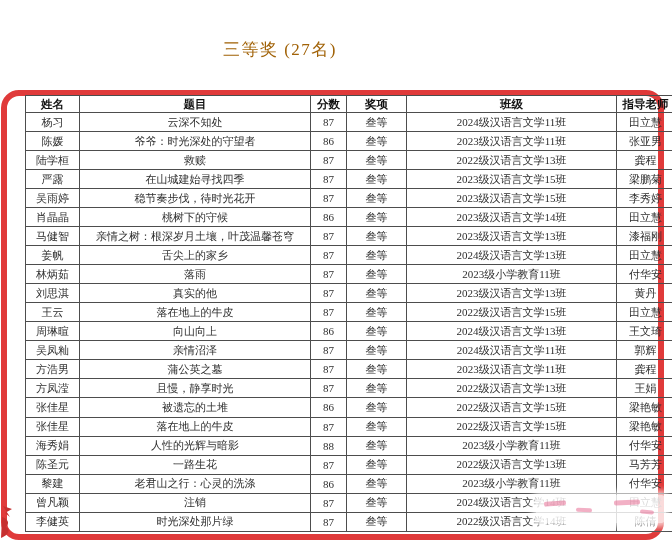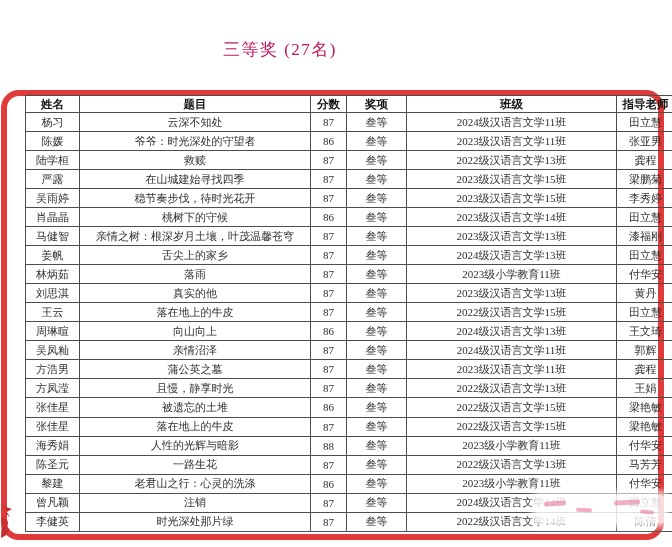--- a/index.html
+++ b/index.html
@@ -9,21 +9,21 @@
     background:#ffffff;
     font-family:"Liberation Serif","DejaVu Serif",serif;
     overflow:hidden;
   }
   .page-title {
     position:absolute;
     top:38px; left:0;
     width:560px;
     text-align:center;
     font-size:17px;
-    color:#be185d;
+    color:#a16207;
     letter-spacing:1.5px;
   }
   .red-frame {
     position:absolute;
     left:1px; top:90px;
     width:663px; height:450px;
     border:6px solid var(--frame-color,#e03a3a);
     border-radius:18px;
     pointer-events:none;
   }

